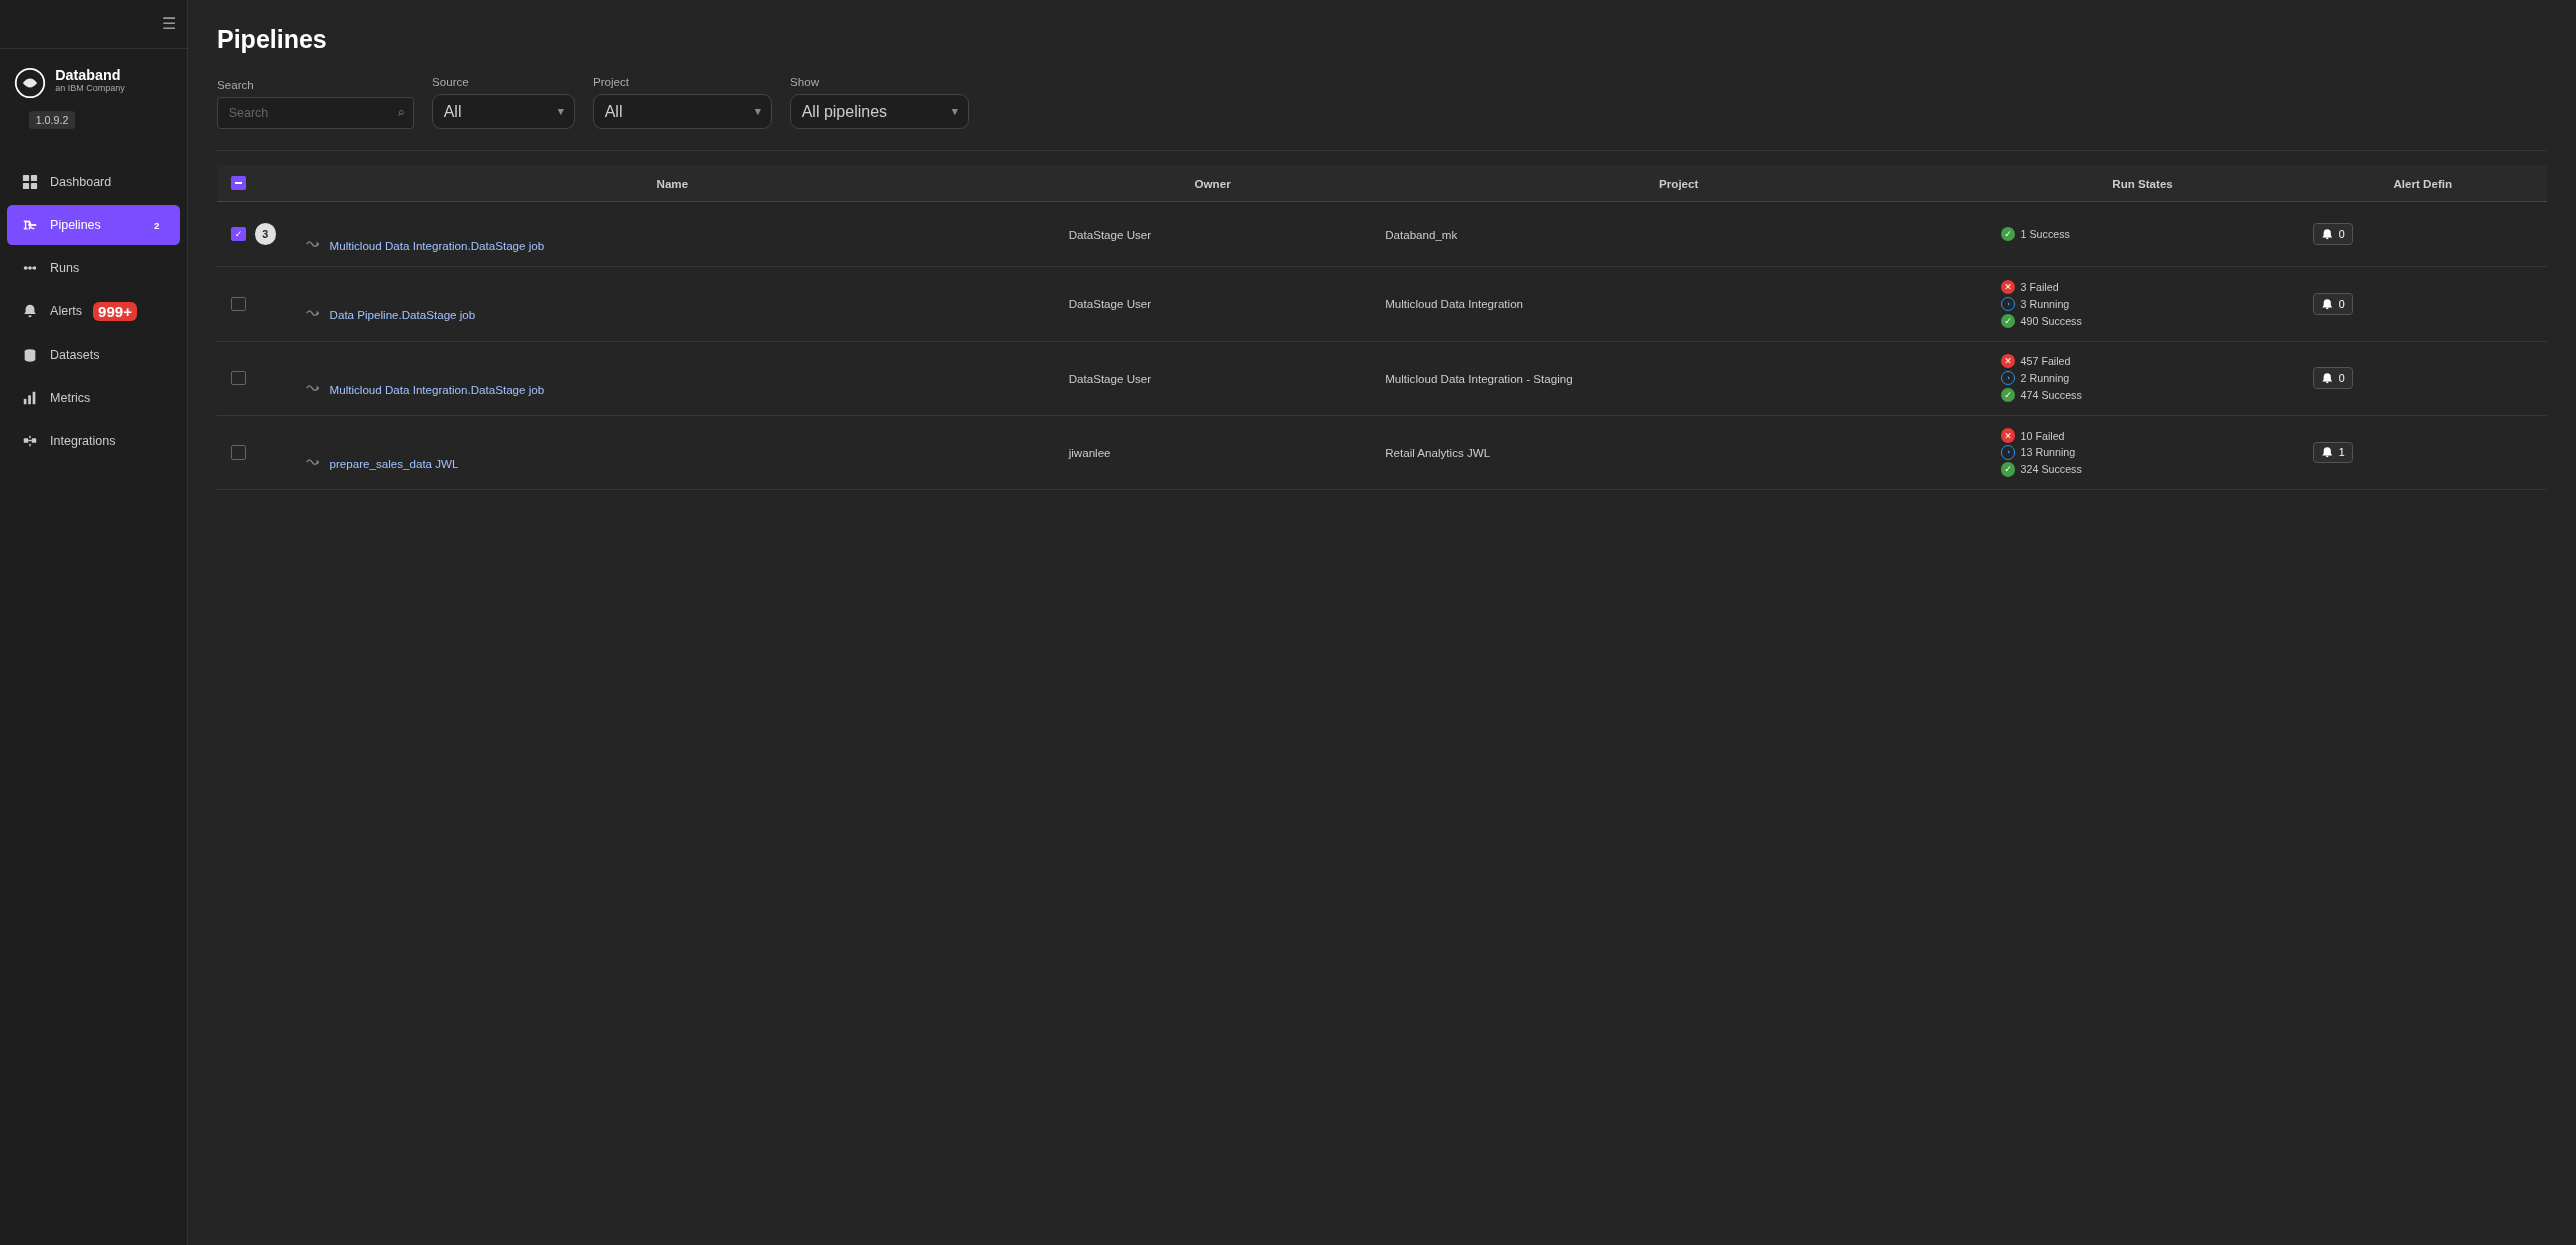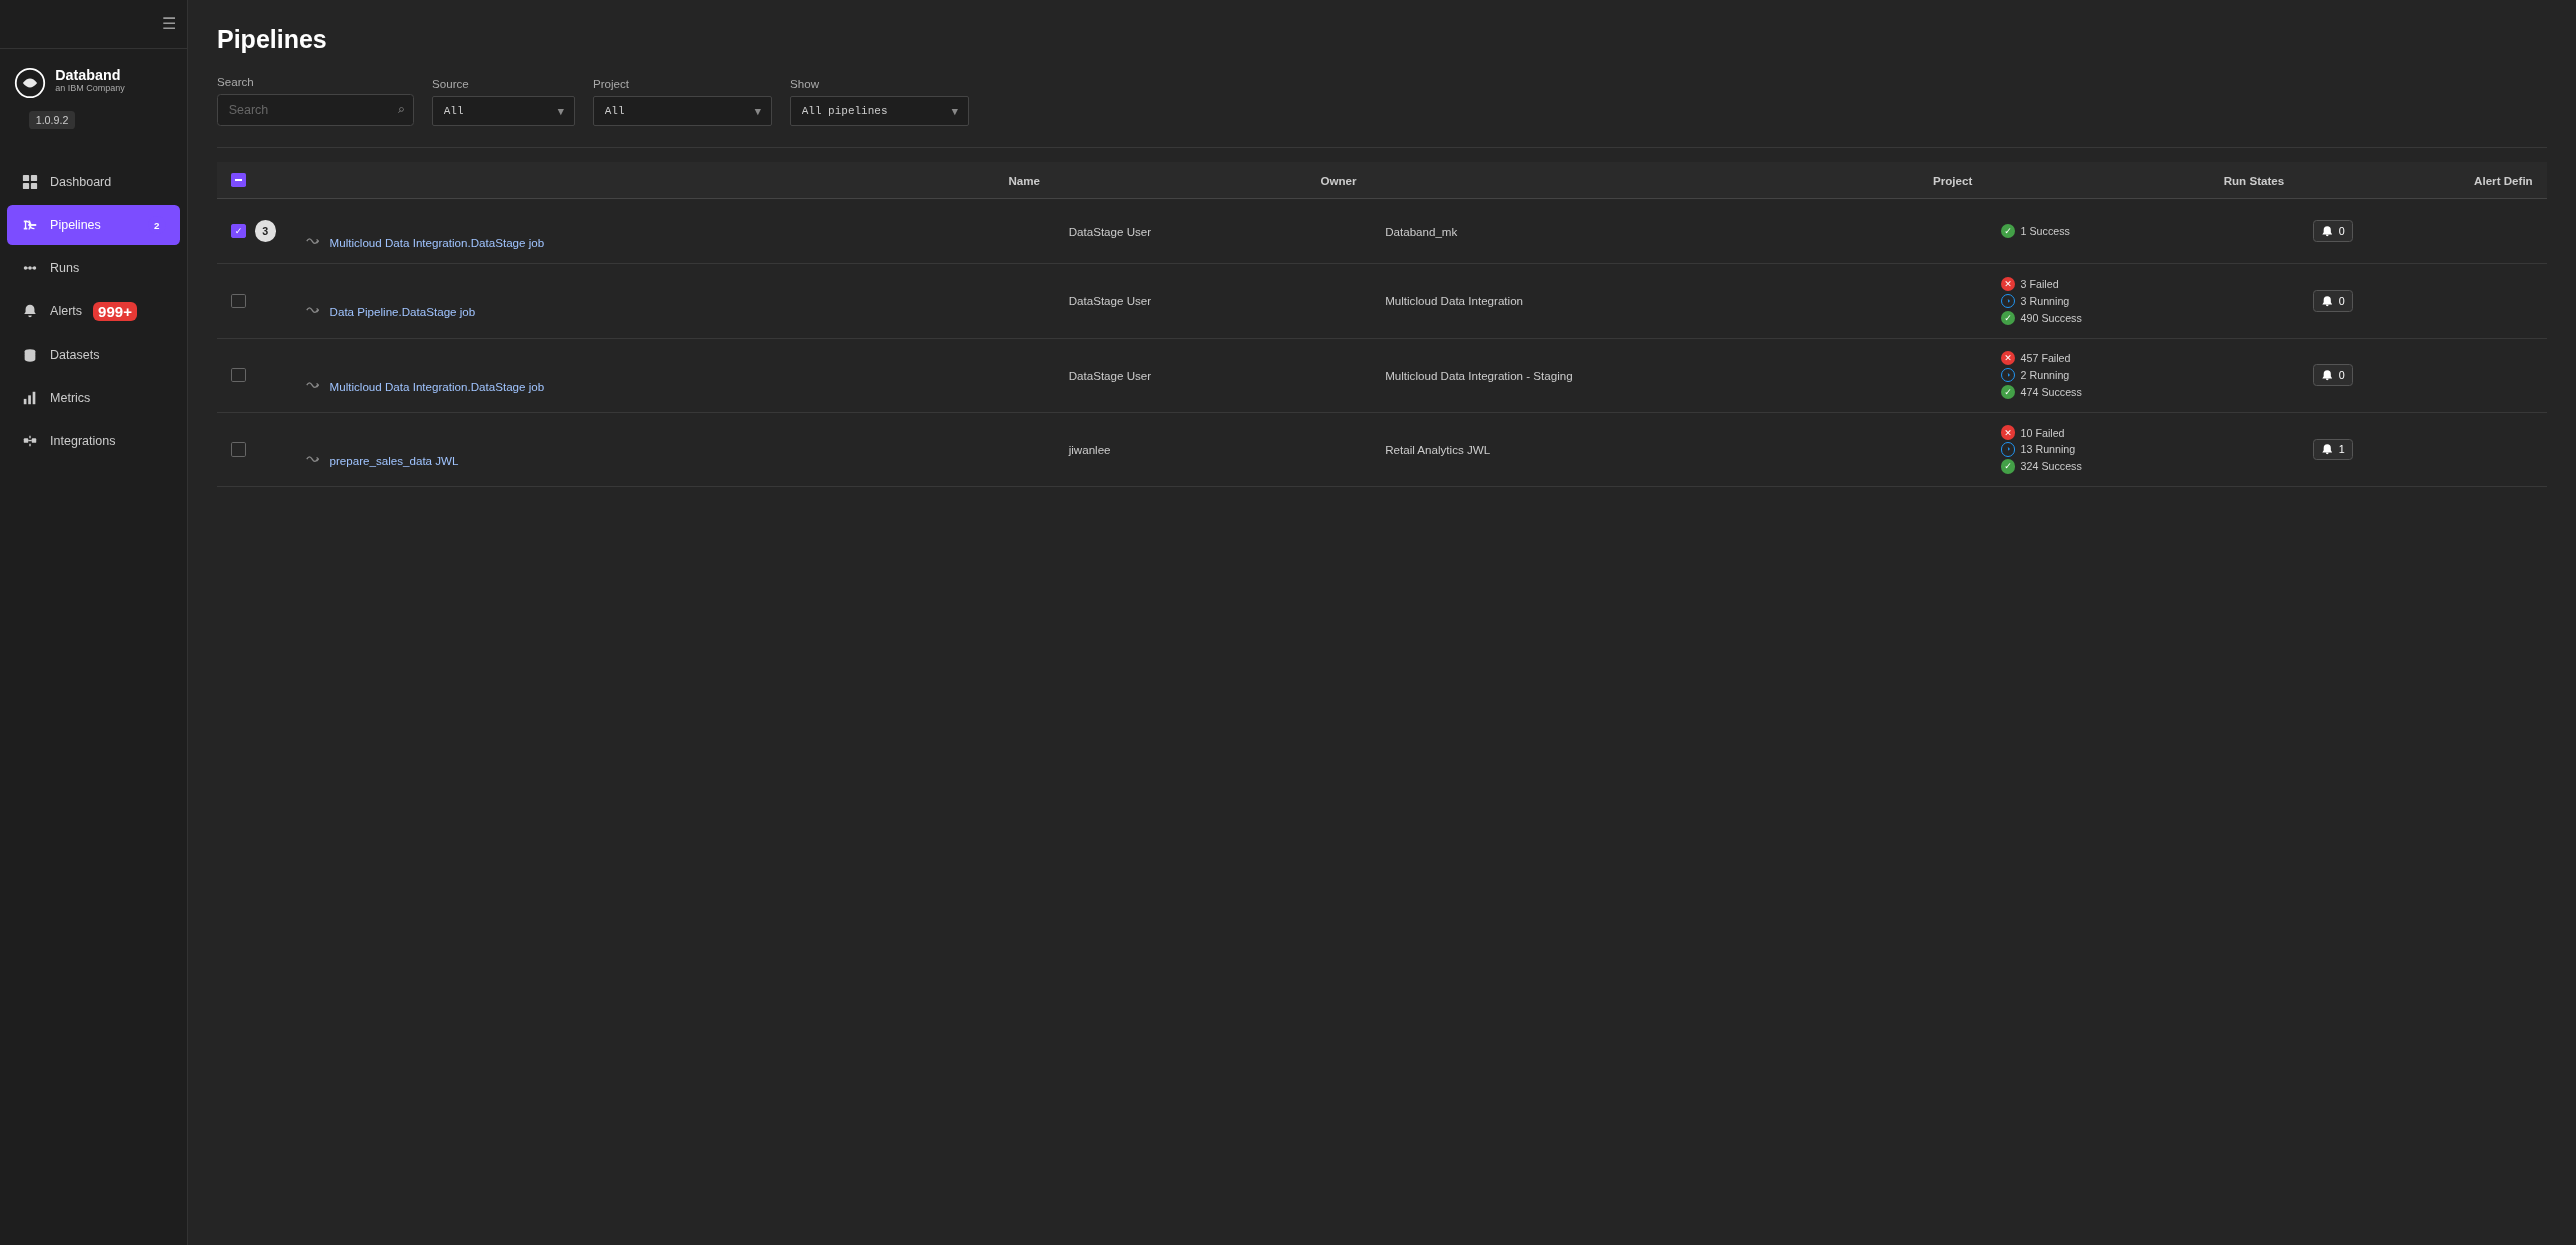--- a/index.html
+++ b/index.html
@@ -174,29 +174,28 @@
       font-size: 12.5px;
     }
     .select-wrapper {
       position: relative;
       display: flex;
       align-items: center;
     }
     .filter-select {
       background: #1e1e1e;
       border: 0.9px solid #444;
-      border-radius: 2px;
+      border-radius: 9px;
       padding: 8px 32px 8px 10.7px;
       color: #ccc;
-      font-size: 11px;
+      font-size: 16px;
       appearance: none;
       outline: none;
       cursor: pointer;
       min-width: 143px;
-      font-family: Liberation Mono, monospace;
     }
     .select-arrow {
       position: absolute;
       right: 9px;
       color: #888;
       pointer-events: none;
       font-size: 10.7px;
     }
     .filter-select-wide {
       min-width: 179px;
@@ -242,21 +241,21 @@
     table {
       width: 100%;
       border-collapse: collapse;
     }
     thead tr {
       background: #2a2a2a;
       border-bottom: 0.9px solid #444;
     }
     th {
       padding: 10.7px 14.3px;
-      text-align: right;
+      text-align: center;
       font-size: 11.6px;
       font-weight: 600;
       color: #ccc;
       white-space: nowrap;
     }
     th:first-child {
       width: 45px;
     }
     .th-checkbox-area {
       display: flex;

